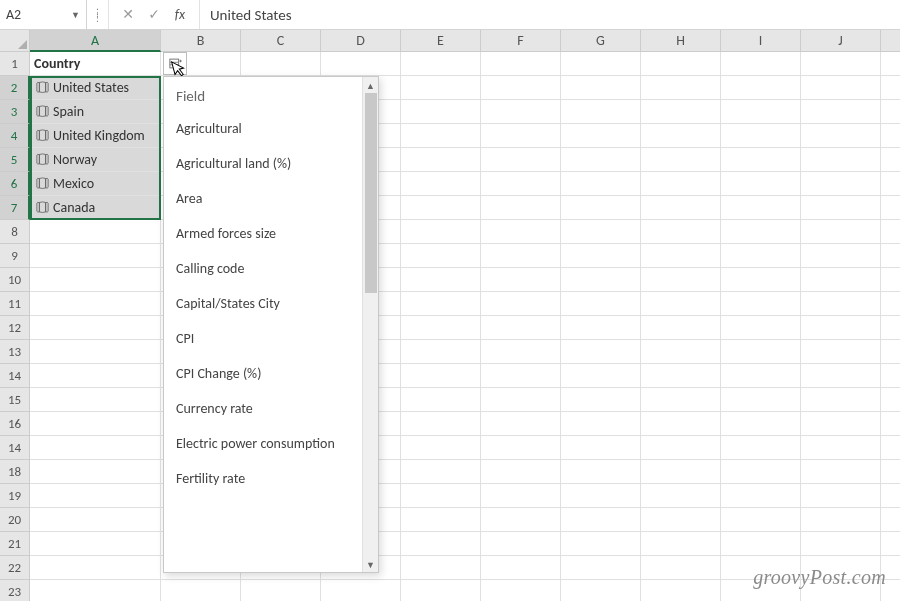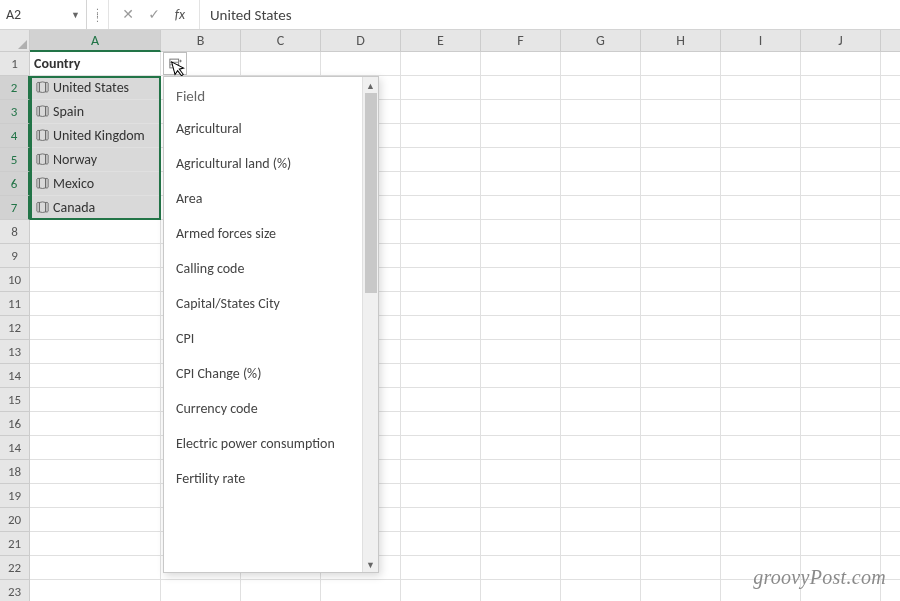--- a/index.html
+++ b/index.html
@@ -698,21 +698,21 @@
       <div class="dd-header">Field</div>
       <div id="dd-items">
           <div class="dd-item">Agricultural</div>
           <div class="dd-item">Agricultural land (%)</div>
           <div class="dd-item">Area</div>
           <div class="dd-item">Armed forces size</div>
           <div class="dd-item">Calling code</div>
           <div class="dd-item">Capital/States City</div>
           <div class="dd-item">CPI</div>
           <div class="dd-item">CPI Change (%)</div>
-          <div class="dd-item">Currency code</div>
+          <div class="dd-item">Currency rate</div>
           <div class="dd-item">Electric power consumption</div>
           <div class="dd-item">Fertility rate</div>
         </div>
     </div>
     <div class="dd-scroll">
       <div class="up">▲</div>
       <div class="thumb" style="top:16px; height:200px;"></div>
       <div class="down">▼</div>
     </div>
   </div>

